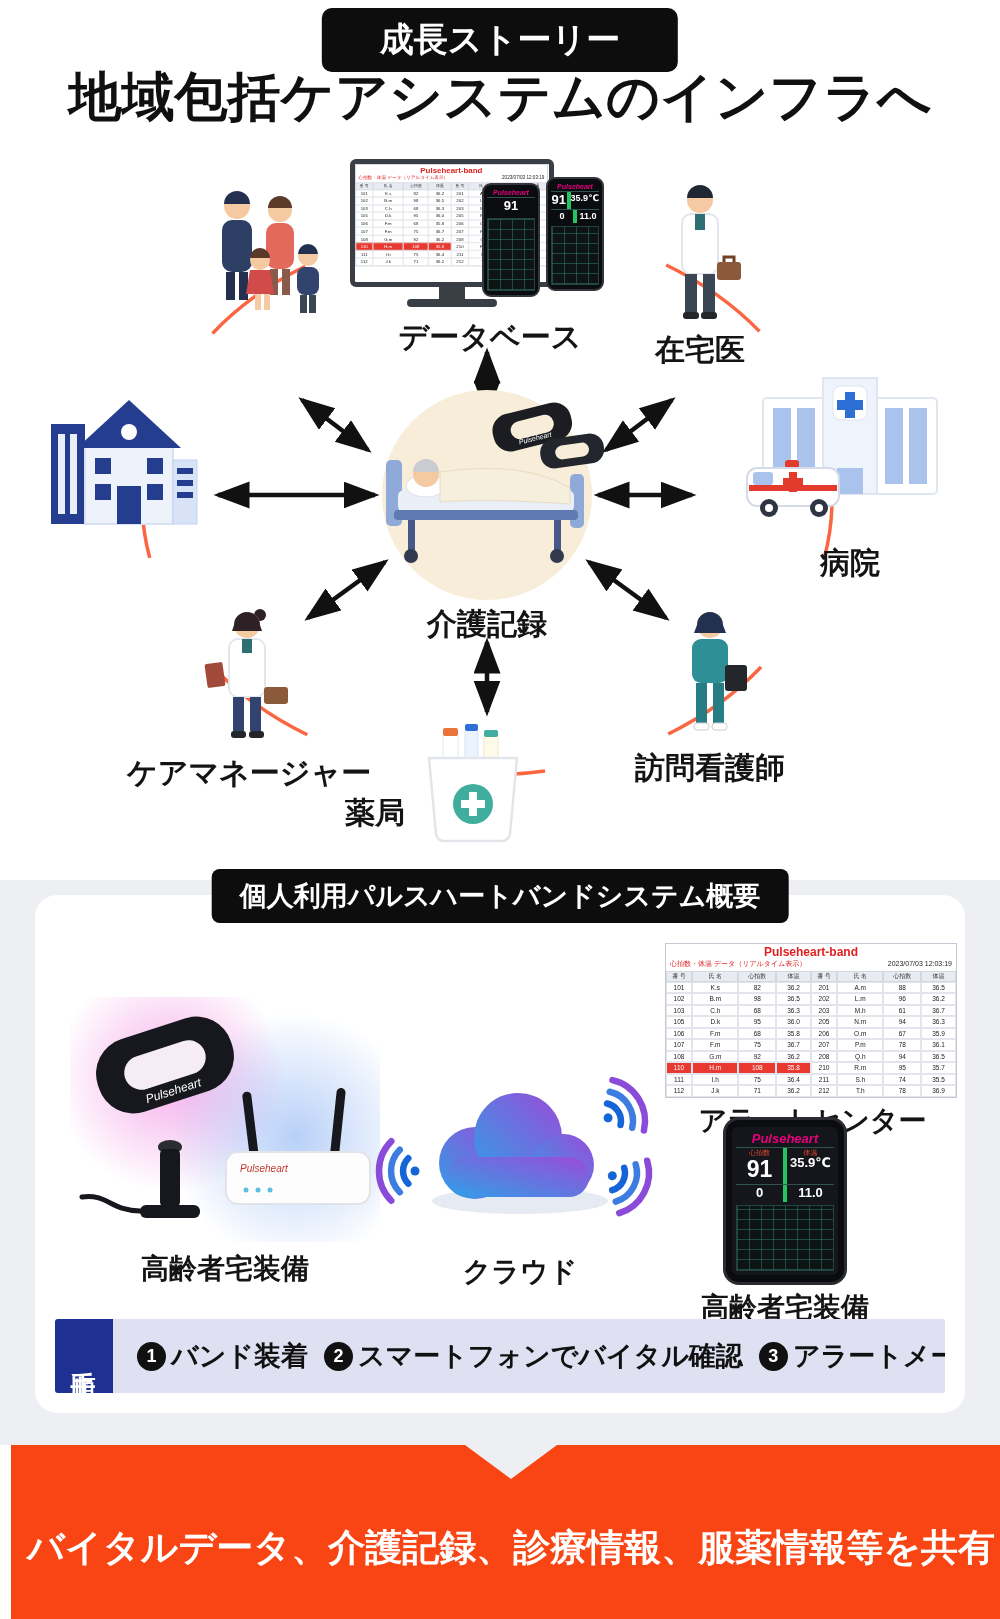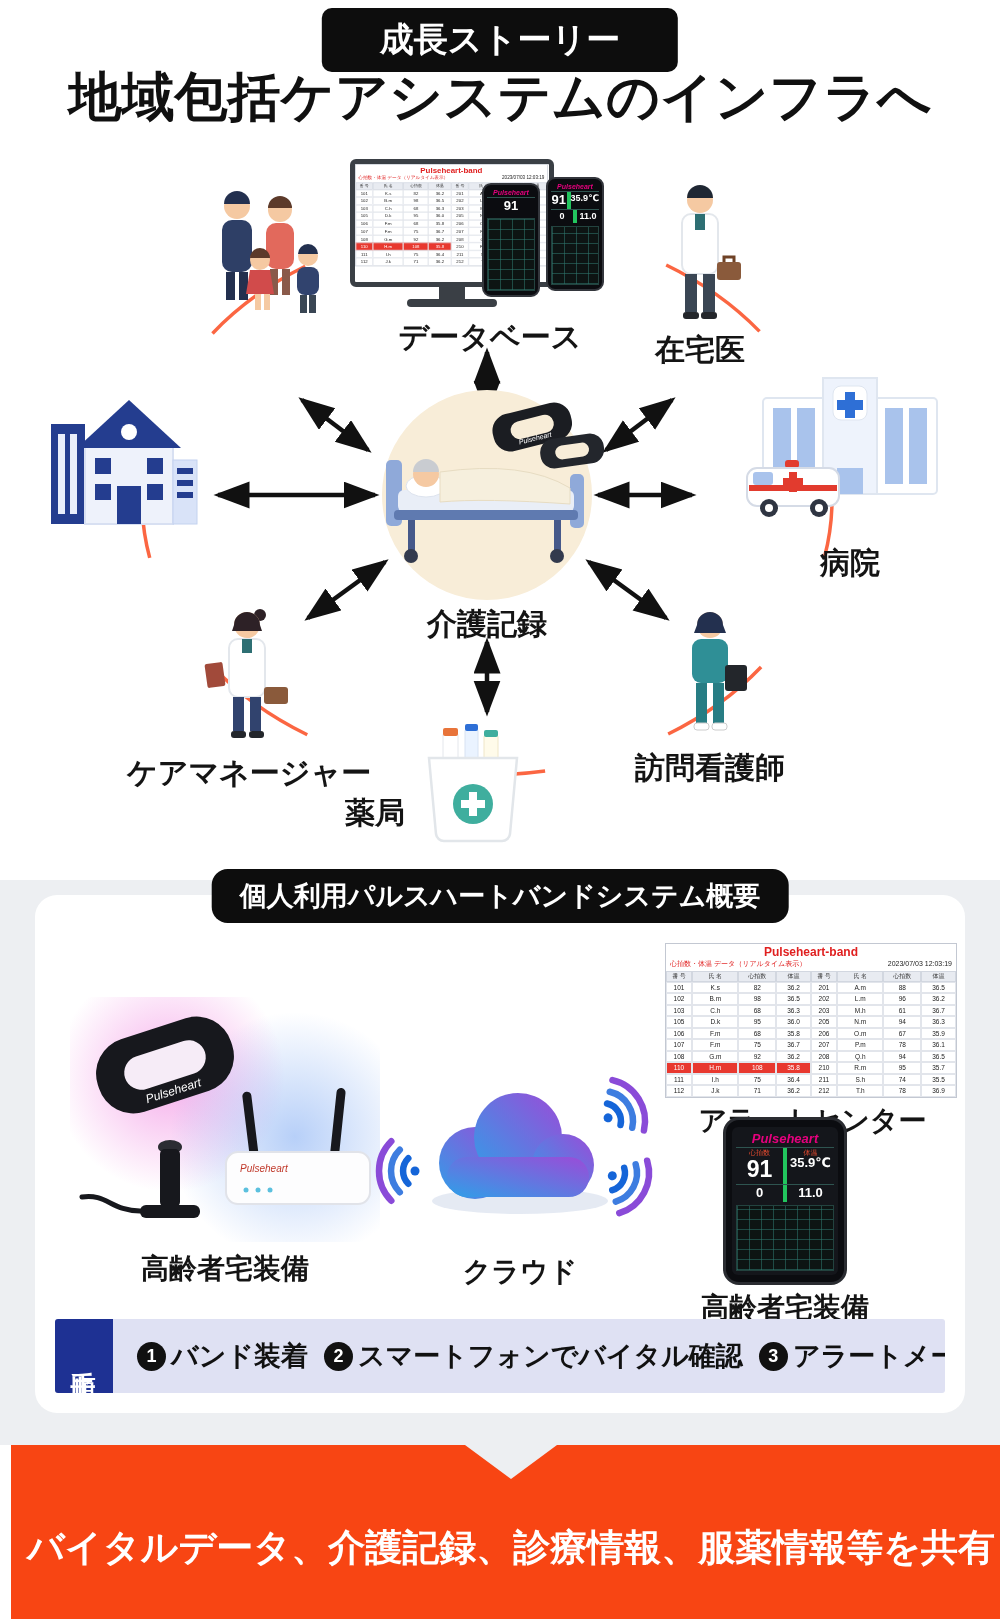--- a/index.html
+++ b/index.html
@@ -46,21 +46,21 @@
 
   .center-figure{position:absolute;left:357px;top:240px;width:260px;z-index:1;text-align:center;}
   .center-circle{position:relative;width:210px;height:210px;border-radius:50%;background:#f8edd8;margin:0 auto;}
   .center-circle svg{position:absolute;left:-8px;top:12px;}
 
   
   .mid-section{position:absolute;top:880px;left:0;width:1000px;height:565px;background:#edeff2;}
   .system-card{position:absolute;left:35px;top:15px;width:930px;height:518px;background:#fff;border-radius:22px;}
   .badge-system{position:absolute;top:-26px;left:50%;transform:translateX(-50%);
     background:#0d0d0d;color:#fff;font-size:27px;font-weight:800;
-    padding:9px 28px;border-radius:16px;white-space:nowrap;z-index:3;}
+    padding:9px 28px;border-radius:8px;white-space:nowrap;z-index:3;}
   .item-label{font-size:28px;font-weight:800;color:#141414;text-align:center;white-space:nowrap;margin-top:4px;}
 
   .equipment-block{position:absolute;left:35px;top:102px;width:310px;}
   .cloud-block{position:absolute;left:330px;top:138px;width:310px;}
   .alert-block{position:absolute;left:630px;top:48px;width:295px;}
   .phone-block{position:absolute;left:660px;top:222px;width:180px;text-align:center;}
 
   .phone-big{width:124px;height:168px;background:#0b0c10;border:3px solid #2a2c31;border-radius:16px;
     padding:7px 6px;box-sizing:border-box;margin:0 auto;}
   .phone-big .phone-screen{background:#14161b;height:100%;border-radius:6px;padding:4px;

